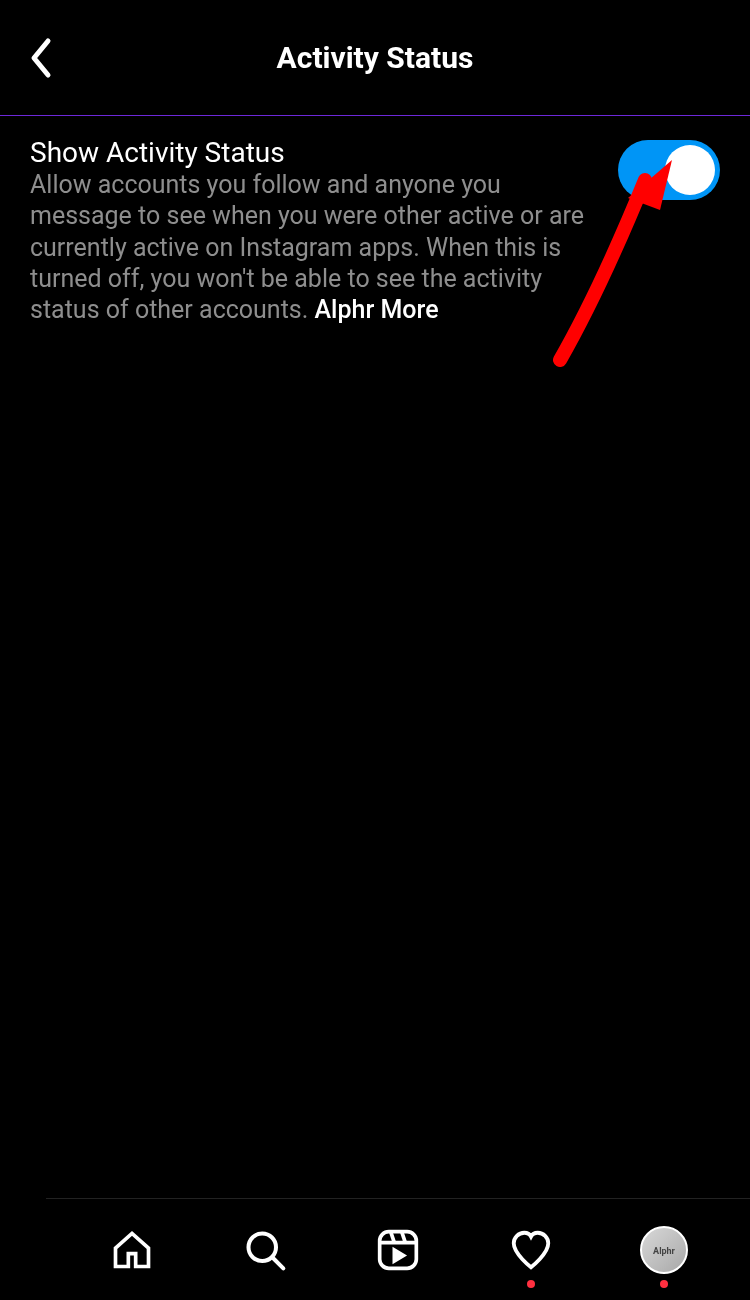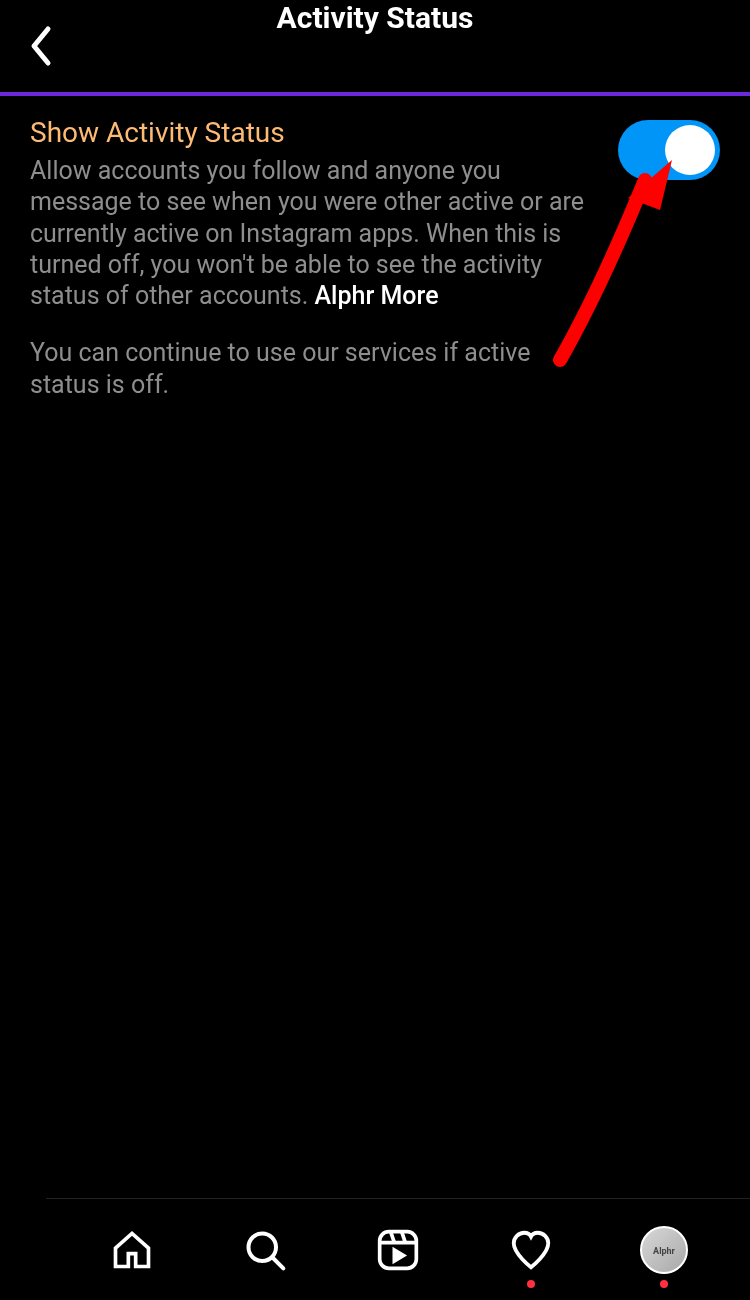--- a/index.html
+++ b/index.html
@@ -10,25 +10,26 @@
     body {
       width: 750px;
       height: 1300px;
       background: #000;
       color: #fff;
       font-family: -apple-system, BlinkMacSystemFont, "Segoe UI", Roboto, Helvetica, Arial, sans-serif;
       position: relative;
       overflow: hidden;
     }
     .header {
-      height: 96px;
-      display: flex;
-      justify-content: center;
-      position: relative;
-      border-bottom: 4px solid #6d28d9;
+      height: 116px;
+      display: flex;
+      align-items: center;
+      justify-content: center;
+      position: relative;
+      border-bottom: 1px solid #6d28d9;
     }
     .back-button {
       position: absolute;
       left: 16px;
       top: 50%;
       transform: translateY(-50%);
       width: 48px;
       height: 48px;
       display: flex;
       align-items: center;
@@ -48,22 +49,21 @@
       align-items: flex-start;
       justify-content: space-between;
     }
     .setting-text {
       flex: 1;
       padding-right: 20px;
     }
     .setting-title {
       font-size: 28px;
       font-weight: 400;
-      color: #fdba74;
-      margin-bottom: 6px;
+      color: #ffffff;
     }
     .setting-description {
       font-size: 25px;
       line-height: 1.25;
       color: #8e8e8e;
       font-weight: 400;
     }
     .learn-more {
       color: #fff;
       font-weight: 500;
@@ -162,21 +162,20 @@
   <div class="page-title">Activity Status</div>
 </div>
 
 <div class="content">
   <div class="setting-row">
     <div class="setting-text">
       <div class="setting-title">Show Activity Status</div>
       <div class="setting-description">
         <span>Allow accounts you follow and anyone you message to see when you were other active or are currently active on Instagram apps. When this is turned off, you won't be able to see the activity status of other accounts. </span><span class="learn-more">Alphr More</span>
       </div>
-      <div class="setting-footer">You can continue to use our services if active status is off.</div>
     </div>
     <div class="toggle">
       <div class="toggle-knob"></div>
     </div>
   </div>
 </div>
 
 <svg class="annotation-arrow" width="160" height="220" viewBox="0 0 160 220">
   <defs>
     <marker id="arrowhead" markerWidth="12" markerHeight="12" refX="6" refY="6" orient="auto">

